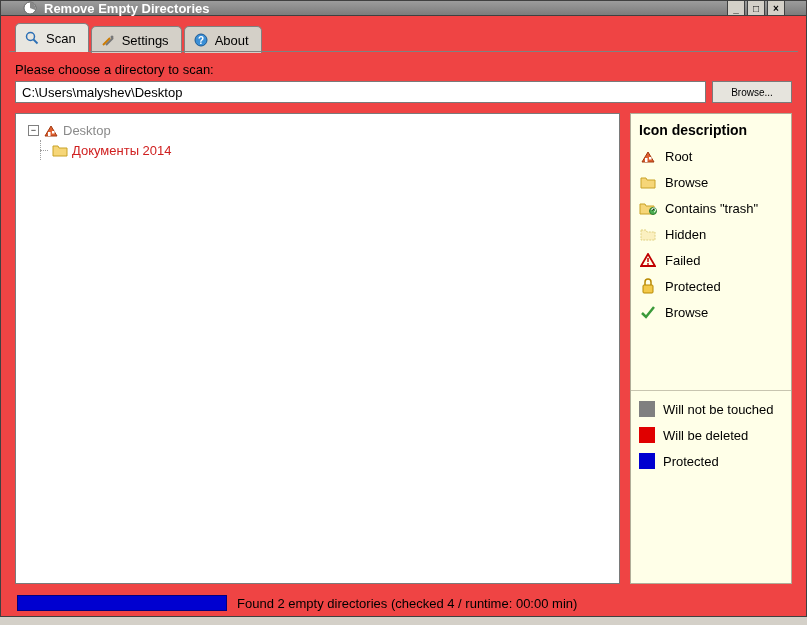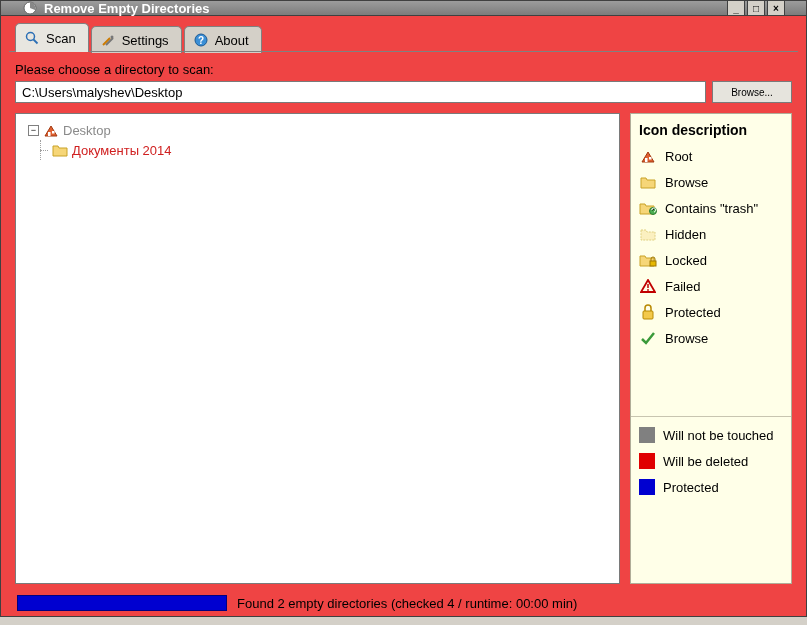--- a/index.html
+++ b/index.html
@@ -303,30 +303,20 @@
           <div class="legend-item">
             <span class="legend-icon">
               <svg width="16" height="14" viewBox="0 0 16 14">
                   <path d="M1 3h5l1 2h8v8H1z" fill="#fbf0c0" stroke="#e0d080" stroke-dasharray="2,1"></path>
                 </svg>
             </span>
             <span>Hidden</span>
           </div>
           <div class="legend-item">
             <span class="legend-icon">
-              <svg width="18" height="14" viewBox="0 0 18 14">
-                  <path d="M1 3h5l1 2h8v8H1z" fill="#f6d678" stroke="#c9a227"></path>
-                  <rect x="11" y="8" width="6" height="5" fill="#e6b800" stroke="#a07800"></rect>
-                  <path d="M12 8v-2a2 2 0 0 1 4 0v2" fill="none" stroke="#a07800"></path>
-                </svg>
-            </span>
-            <span>Locked</span>
-          </div>
-          <div class="legend-item">
-            <span class="legend-icon">
               <svg width="16" height="14" viewBox="0 0 16 14">
                   <polygon points="8,1 15,13 1,13" fill="none" stroke="#c00000" stroke-width="1.8"></polygon>
                   <line x1="8" y1="5" x2="8" y2="9" stroke="#c00000" stroke-width="1.5"></line>
                   <circle cx="8" cy="11" r="0.9" fill="#c00000"></circle>
                 </svg>
             </span>
             <span>Failed</span>
           </div>
           <div class="legend-item">
             <span class="legend-icon">

